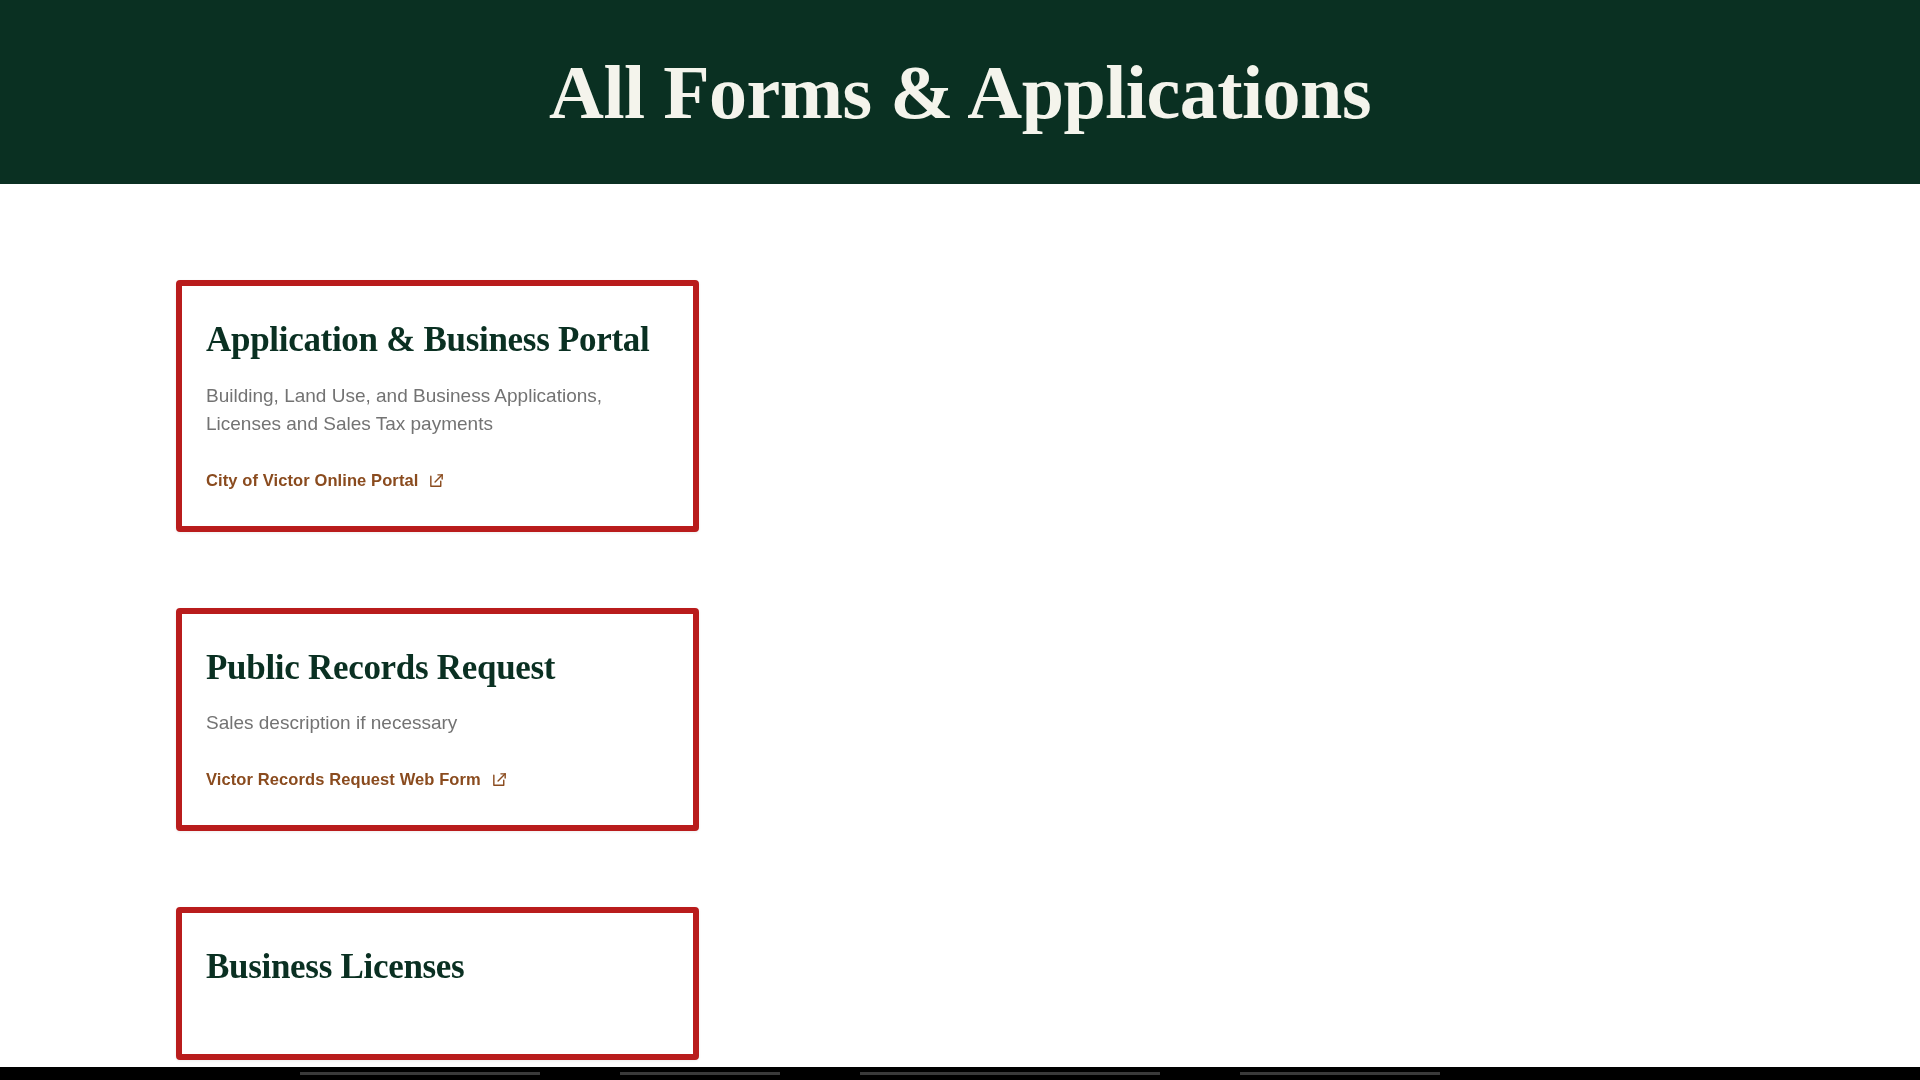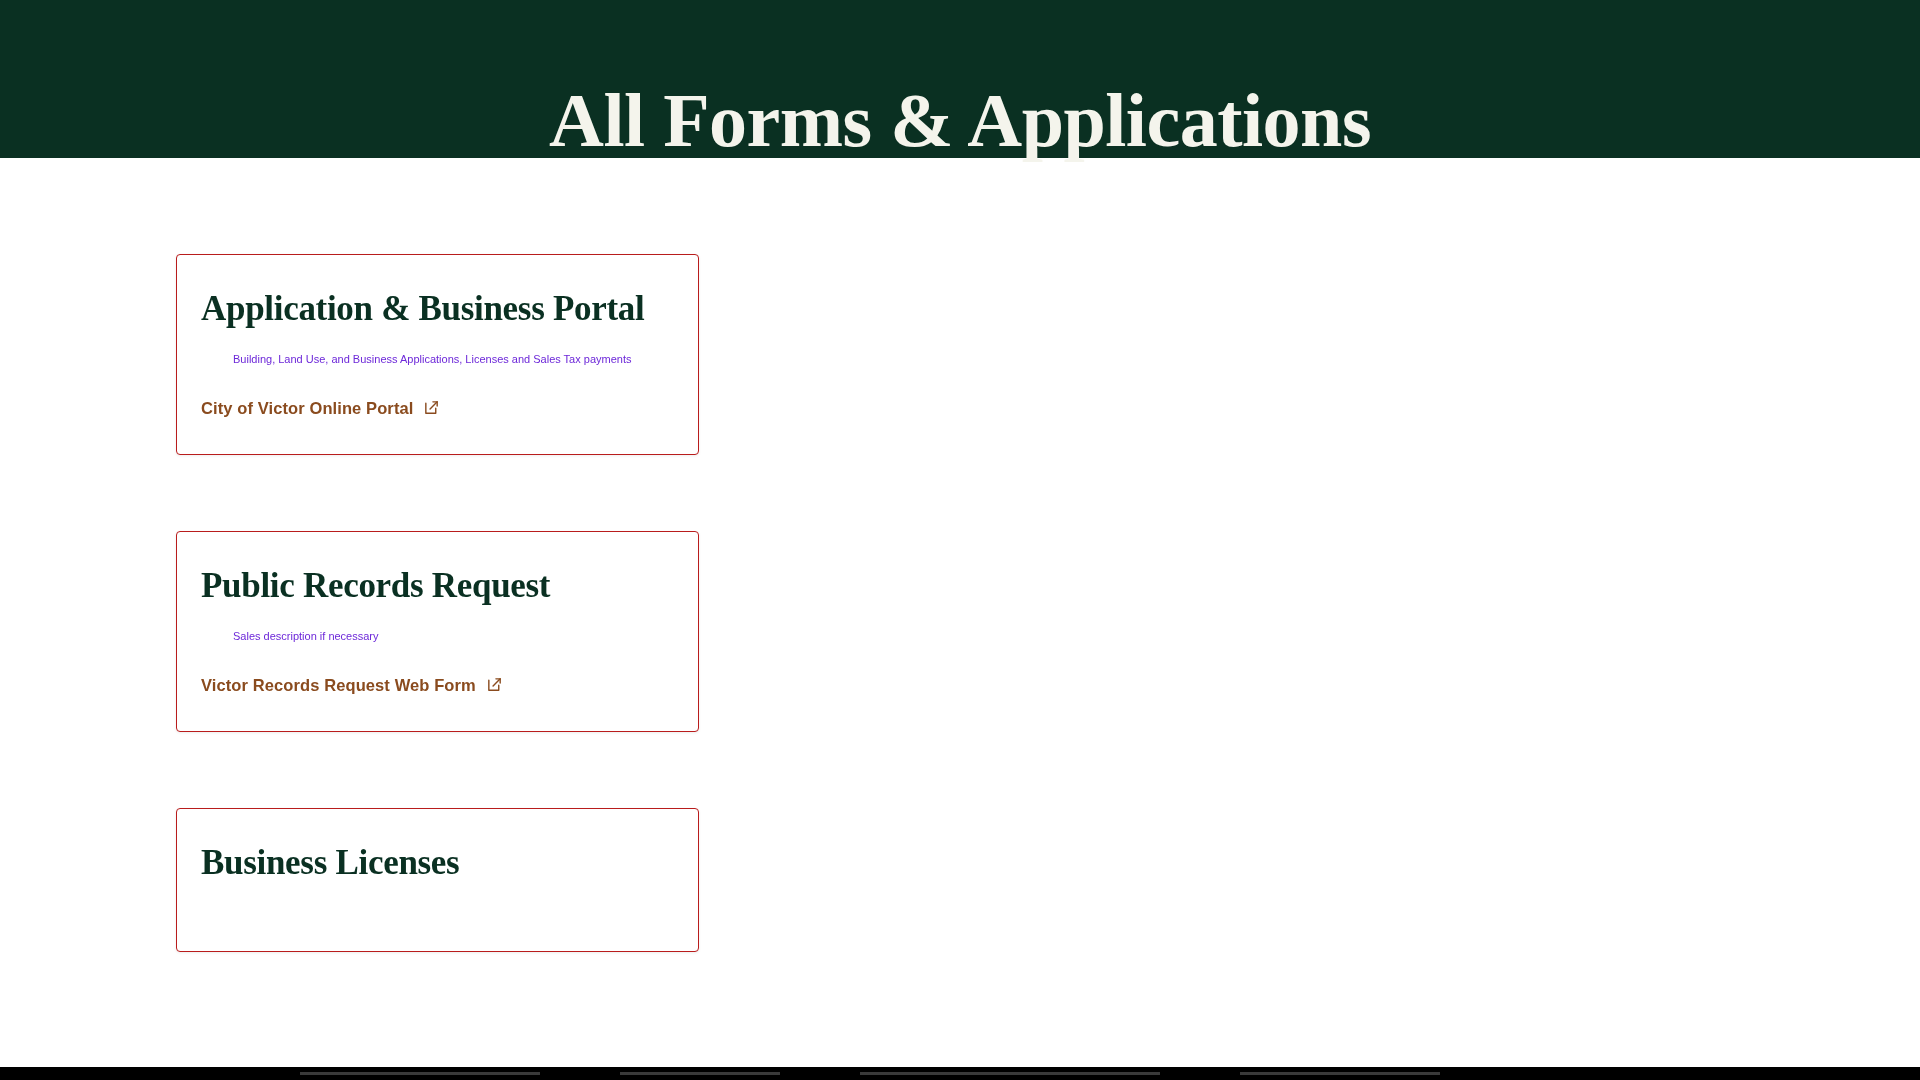--- a/index.html
+++ b/index.html
@@ -14,24 +14,24 @@
   .page {
     position: relative;
     width: 1920px;
     height: 1080px;
     background: #ffffff;
   }
 
   
   .header-banner {
     width: 100%;
-    height: 158px;
+    height: 184px;
     background: #0a3022;
     display: flex;
-    align-items: flex-end;
+    align-items: center;
     justify-content: center;
   }
   .header-title {
     font-family: "Liberation Serif", serif;
     font-weight: 700;
     font-size: 76px;
     line-height: 1;
     color: #f4f4ec;
     letter-spacing: -0.5px;
   }
@@ -49,48 +49,48 @@
     letter-spacing: -0.2px;
   }
 
   .cards {
     margin-top: 96px;
   }
 
   .card {
     width: 523px;
     background: #ffffff;
-    border: 1px solid #b91c1c;
+    border: 6px solid #b91c1c;
     border-radius: 4px;
     box-shadow: 0 1px 3px rgba(0,0,0,0.07);
     padding: 34px 30px 36px 24px;
     margin-bottom: 76px;
   }
 
   .card-title {
     font-family: "Liberation Serif", serif;
     font-weight: 700;
     font-size: 35px;
     line-height: 1.13;
     color: #0a3022;
     letter-spacing: -0.3px;
   }
 
   .card-desc {
     margin-top: 22px;
-    font-size: 11px;
+    font-size: 19px;
     line-height: 1.5;
-    color: #6d28d9;
+    color: #737373;
     max-width: 470px;
-    margin-left: 32px;
   }
 
   .card-link-row {
     margin-top: 32px;
     display: flex;
+    align-items: center;
     gap: 10px;
   }
 
   .card-link {
     font-size: 16.5px;
     font-weight: 700;
     color: #8a4b1e;
     text-decoration: none;
     letter-spacing: 0.1px;
   }

